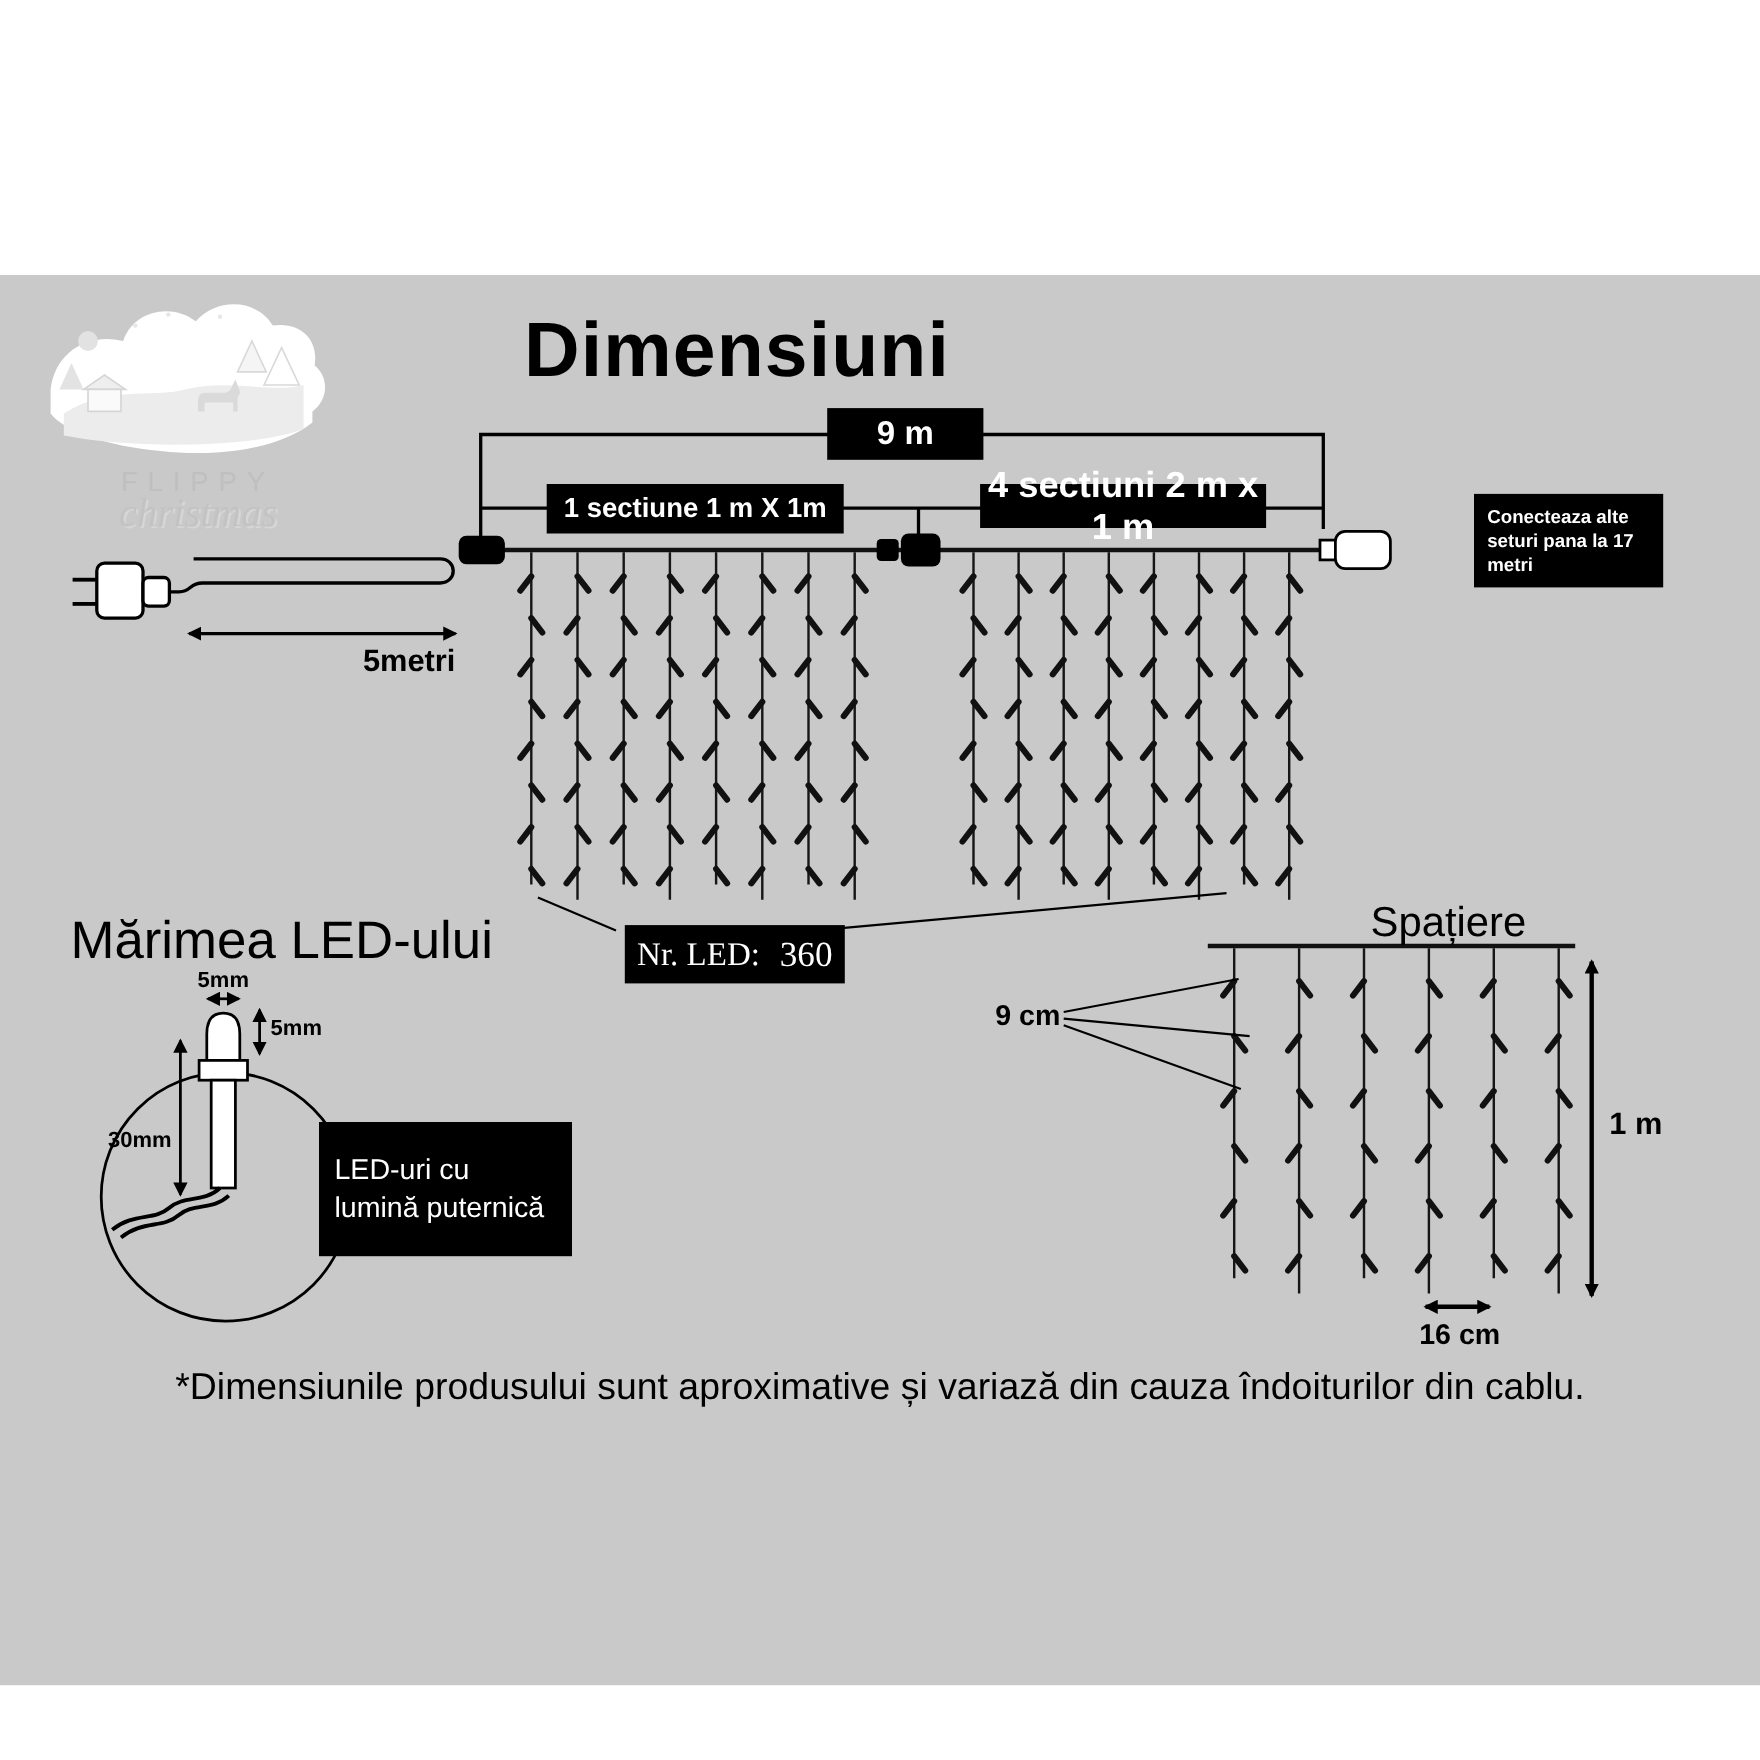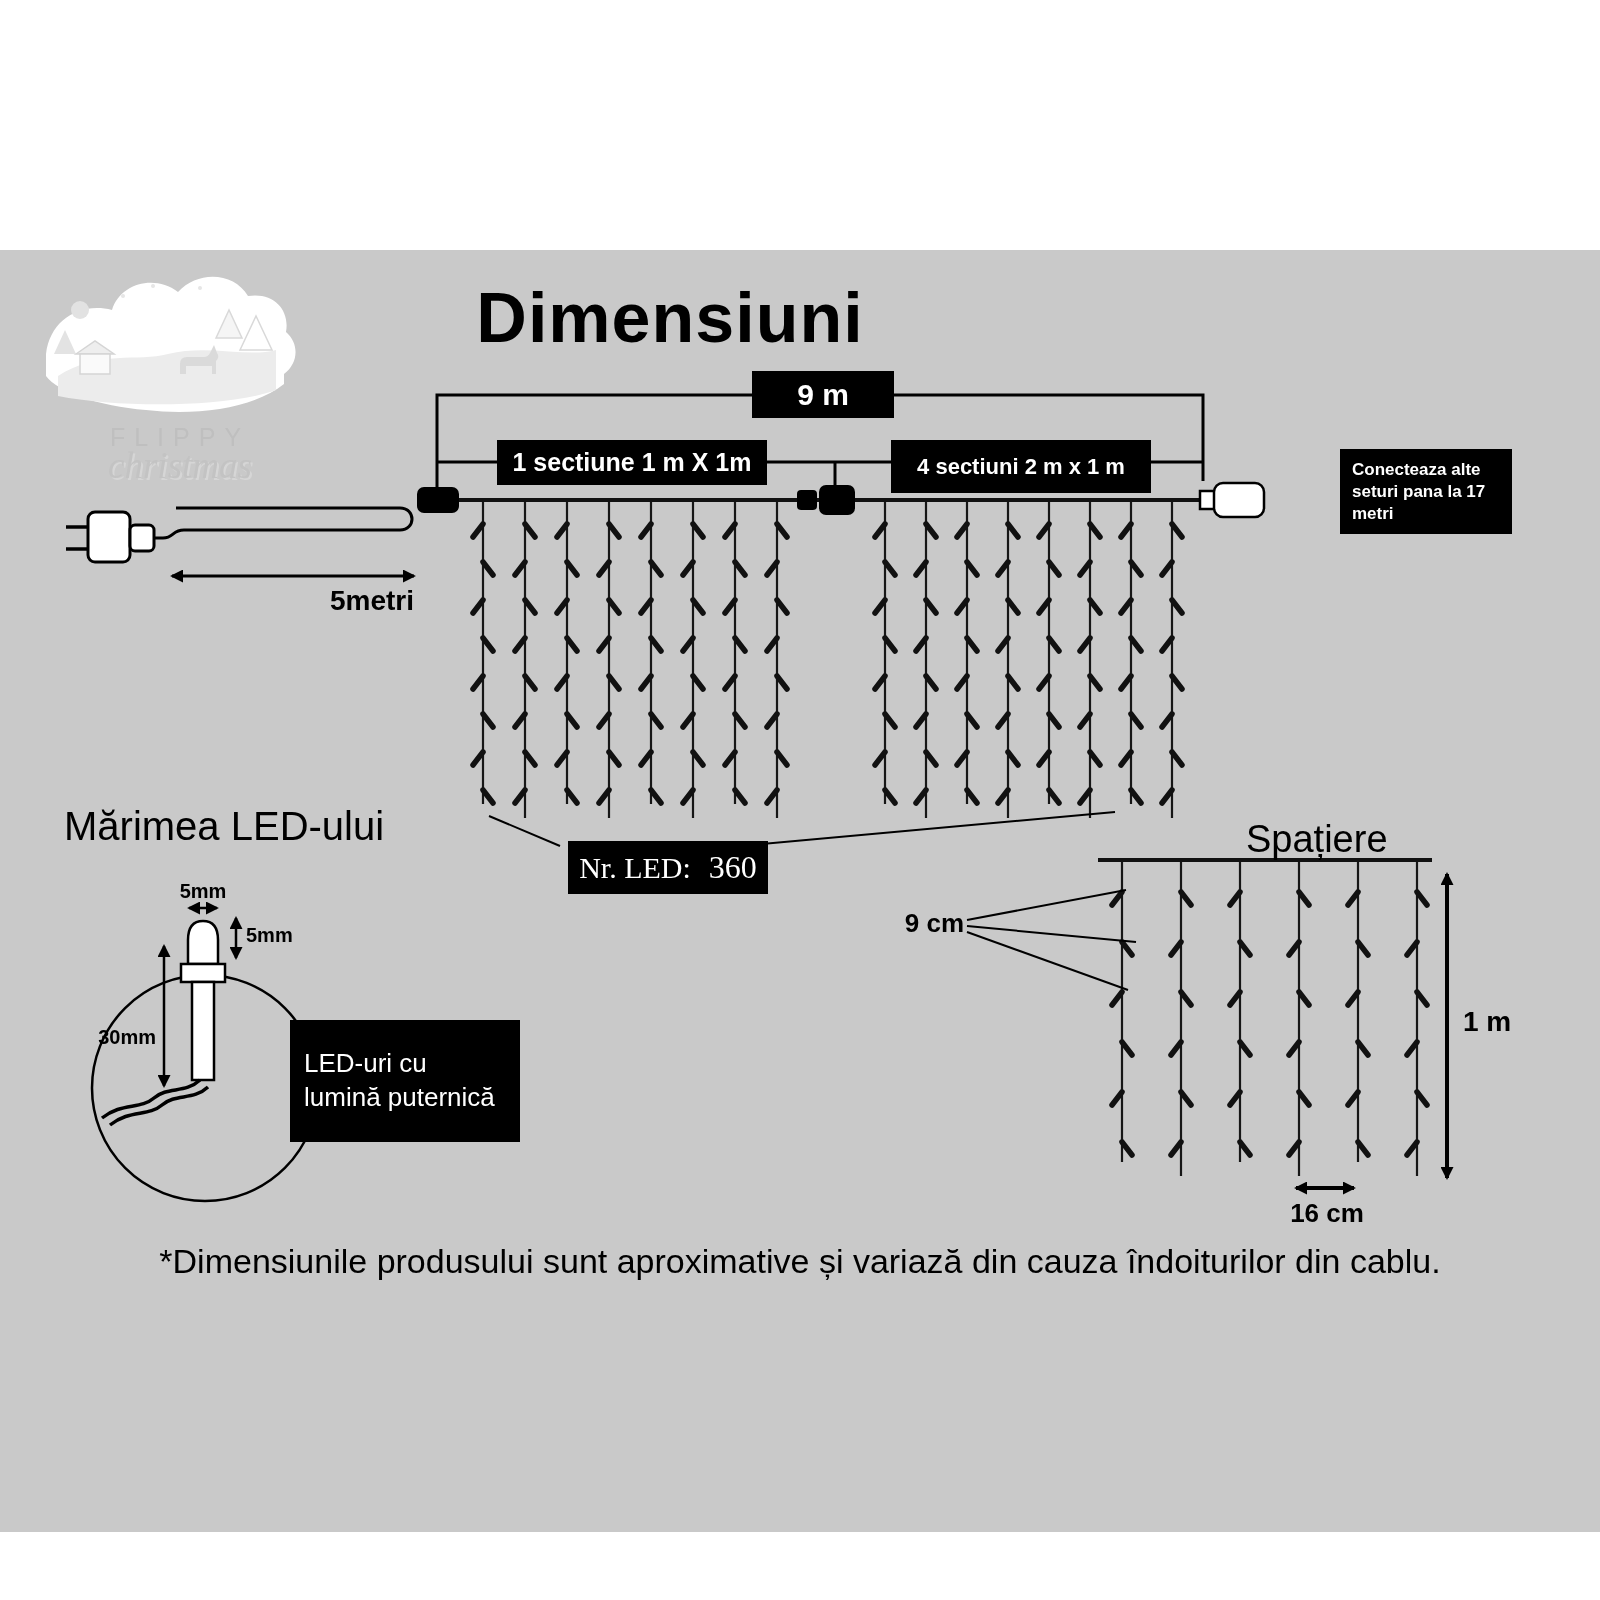--- a/index.html
+++ b/index.html
@@ -306,40 +306,40 @@
   <text x="154" y="222" text-anchor="middle" font-size="37" font-style="italic" fill="#d6d6d6" font-family="Liberation Serif, serif">christmas</text>
   <text x="152" y="220" text-anchor="middle" font-size="37" font-style="italic" fill="#c3c3c3" font-family="Liberation Serif, serif">christmas</text>
 </svg>
 
 <div class="title">Dimensiuni</div>
 
 <div class="bb" style="left:752px; top:371px; width:142px; height:47px; font-size:30px;">9 m</div>
 
 <div class="bb" style="left:497px; top:440px; width:270px; height:45px; font-size:25px;">1 sectiune 1 m X 1m</div>
 
-<div class="bb" style="left:891px; top:440px; width:260px; height:53px; font-size:22px;">4 sectiuni 2 m x 1 m</div>
+<div class="bb" style="left:891px; top:440px; width:260px; height:40px; font-size:33px;">4 sectiuni 2 m x 1 m</div>
 
 <div class="bb block" style="left:1340px; top:449px; width:172px; padding:10px 12px; font-size:17px; line-height:1.28;">Conecteaza alte seturi pana la 17 metri</div>
 
 <div class="lbl bold" style="left:172px; top:585px; width:242px; text-align:right; font-size:28px;">5metri</div>
 
 <div class="bb serifbox" style="left:568px; top:841px; width:200px; height:53px; font-size:30px; font-weight:400; gap:18px;">
   <span>Nr. LED:</span>
   <span style="font-size:32px;">360</span>
 </div>
 
 <div class="lbl" style="left:1210px; top:818px; font-size:38px;margin-left:36px;">Spațiere</div>
 
 <div class="lbl bold" style="left:890px; top:908px; width:74px; text-align:right; font-size:26px;">9 cm</div>
 
 <div class="lbl bold" style="left:1463px; top:1006px; font-size:28px;">1 m</div>
 
 <div class="lbl bold" style="left:1286px; top:1198px; width:82px; text-align:center; font-size:26px;">16 cm</div>
 
-<div class="lbl" style="left:64px; top:804px; font-size:40px;">Mărimea LED-ului</div>
+<div class="lbl" style="left:64px; top:828px; font-size:48px;">Mărimea LED-ului</div>
 
 <div class="lbl bold" style="left:172px; top:880px; width:62px; text-align:center; font-size:20px;">5mm</div>
 
 <div class="lbl bold" style="left:246px; top:924px; font-size:20px;">5mm</div>
 
 <div class="lbl bold" style="left:94px; top:1026px; width:62px; text-align:right; font-size:20px;">30mm</div>
 
 <div class="bb block" style="left:290px; top:1020px; width:230px; padding:27px 14px; font-size:26px; line-height:1.3; font-weight:400;">LED-uri cu lumină puternică</div>
 
 <div class="footnote">*Dimensiunile produsului sunt aproximative și variază din cauza îndoiturilor din cablu.</div>

